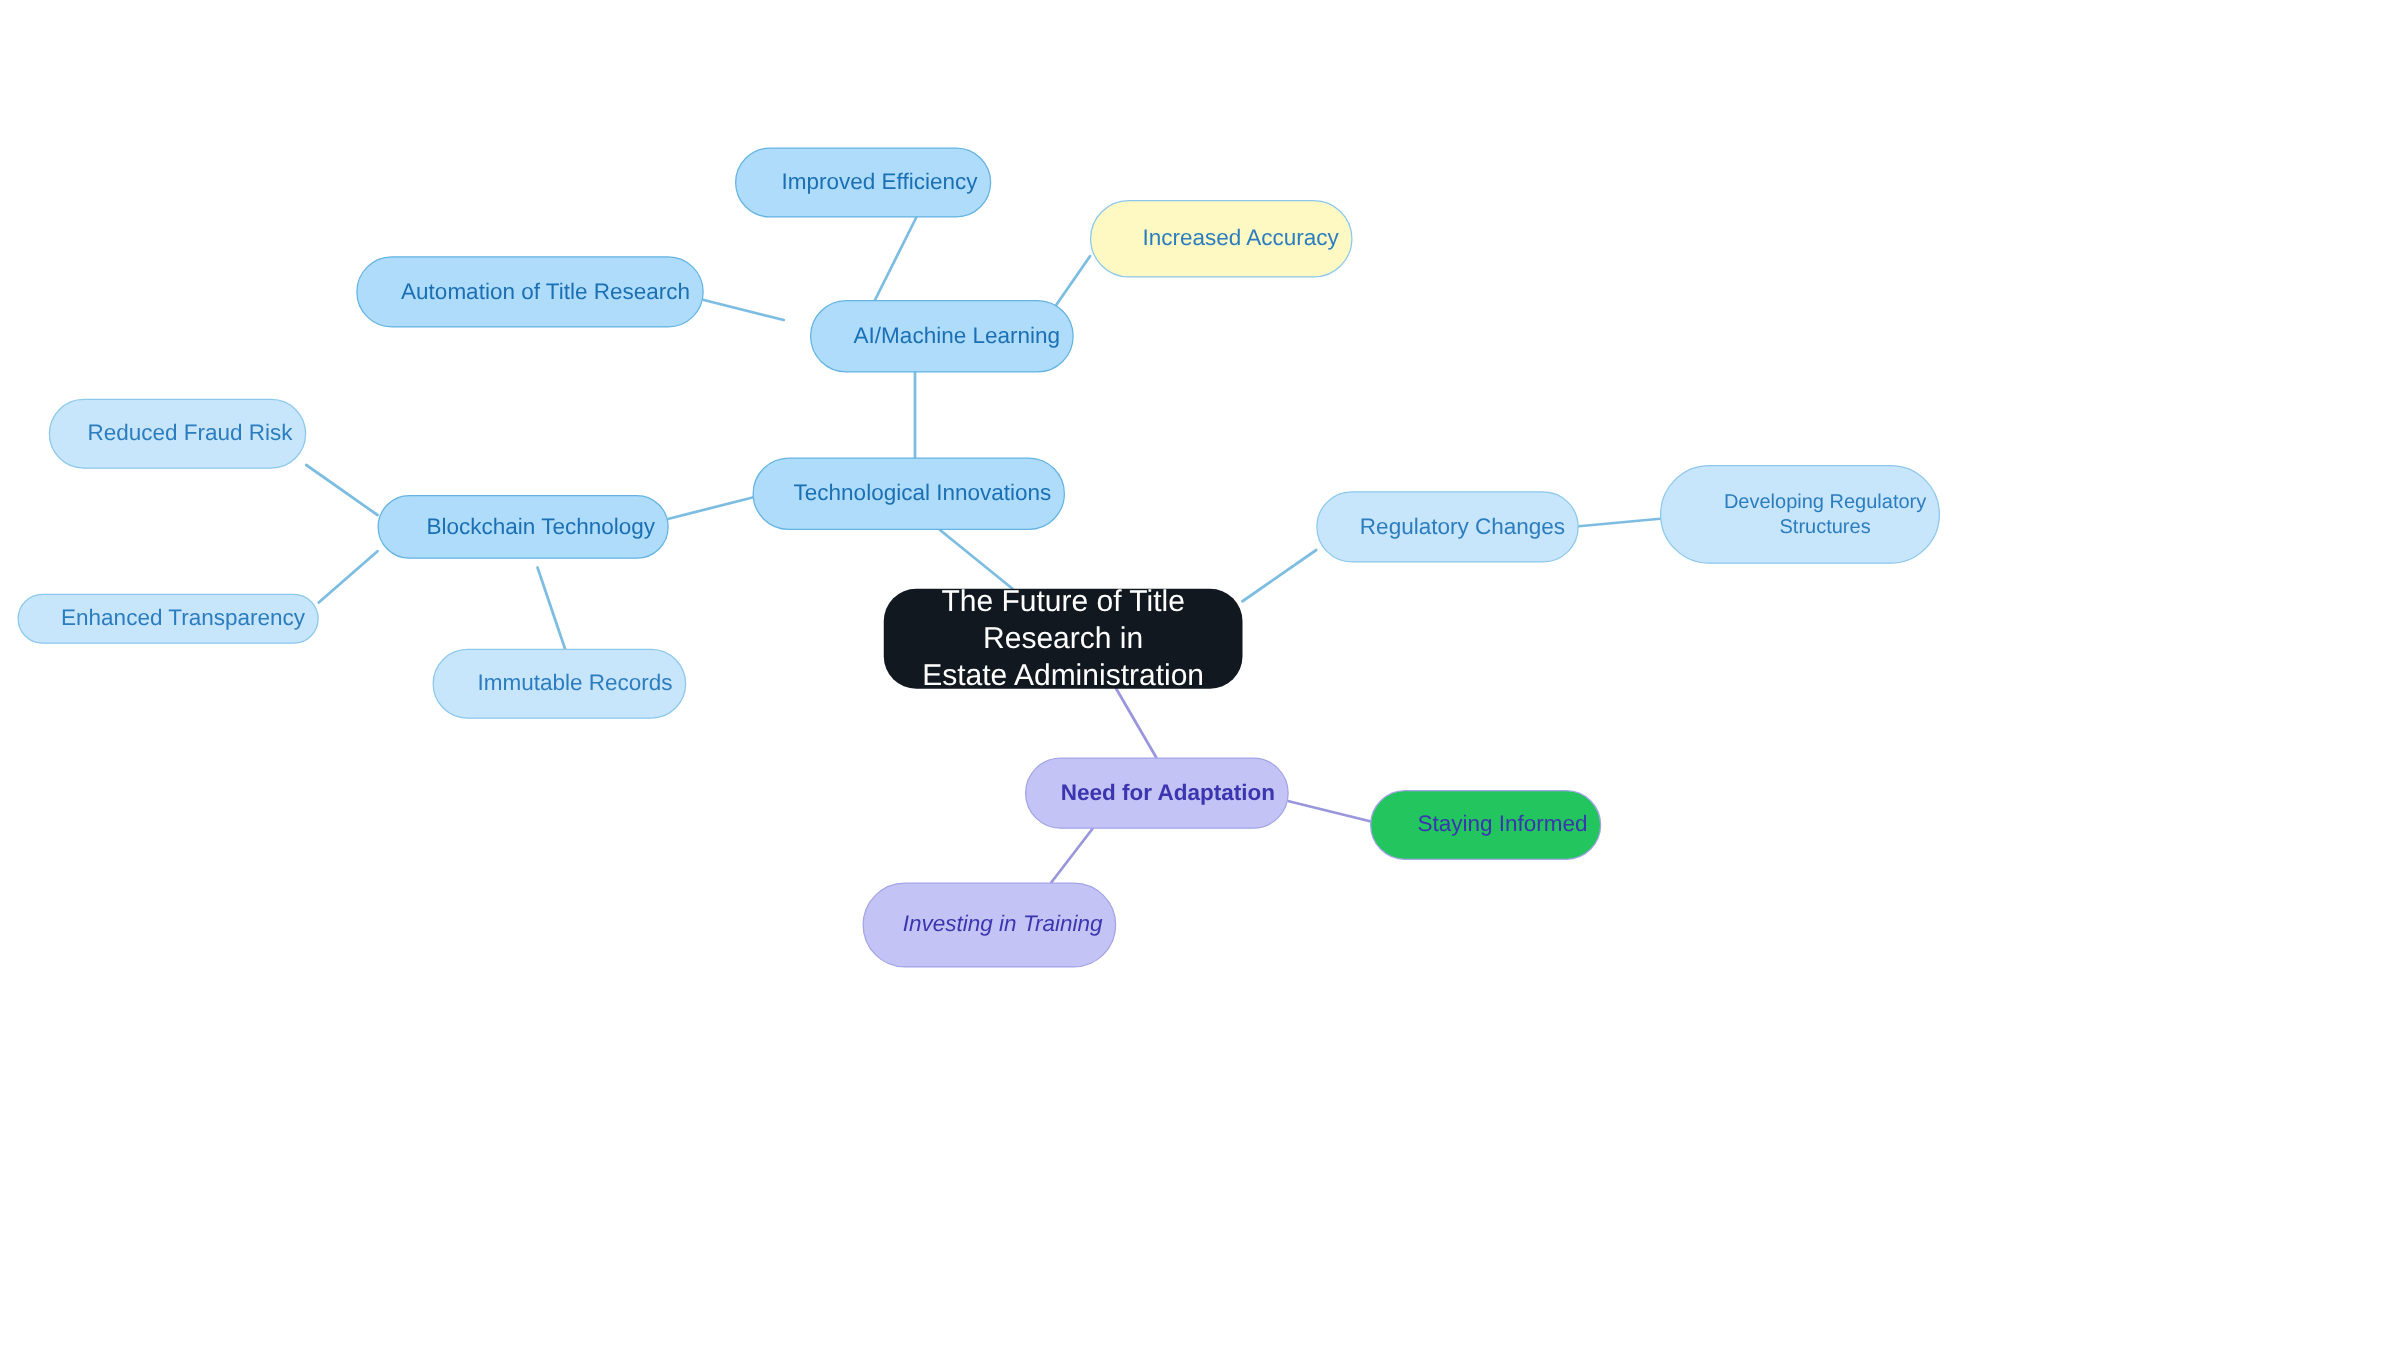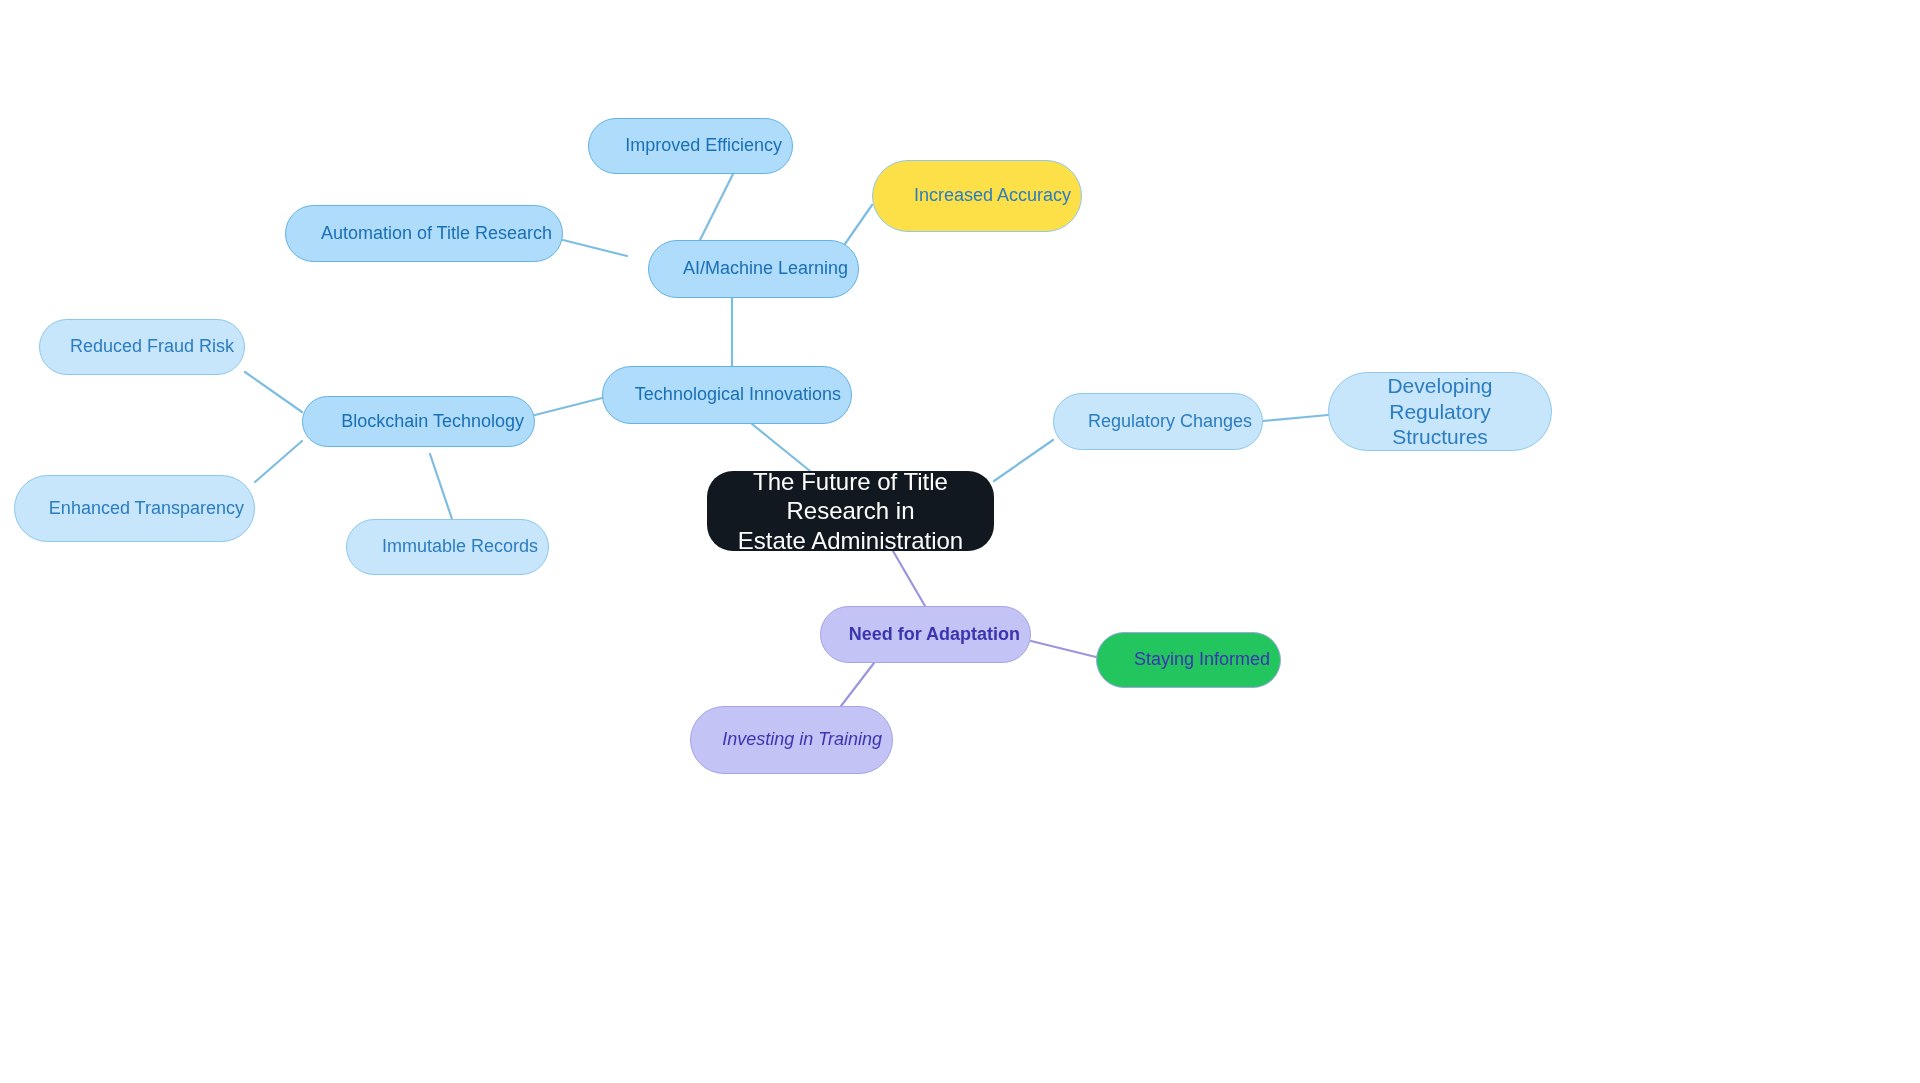--- a/index.html
+++ b/index.html
@@ -72,26 +72,26 @@
       <line x1="1263" y1="421" x2="1328" y2="415" stroke="#7dbde2" stroke-width="2.2" stroke-linecap="round"></line>
       <line x1="1031" y1="641" x2="1096" y2="657" stroke="#9a96dd" stroke-width="2.2" stroke-linecap="round"></line>
       <line x1="874" y1="663" x2="841" y2="706" stroke="#9a96dd" stroke-width="2.2" stroke-linecap="round"></line>
     </svg>
   <div id="node-layer">
       <div class="node root" style="left: 707px; top: 471px; width: 287px; height: 80px; background: rgb(18, 24, 32); border-color: transparent; color: rgb(255, 255, 255); font-size: 24px; border-width: 0px;"><span>The Future of Title Research in
 Estate Administration</span></div>
       <div class="node" style="left: 602px; top: 366px; width: 250px; height: 58px; background: rgb(174, 220, 250); border-color: rgb(99, 179, 227); color: rgb(27, 111, 181); font-size: 18px;"><span>Technological Innovations</span></div>
       <div class="node" style="left: 648px; top: 240px; width: 211px; height: 58px; background: rgb(174, 220, 250); border-color: rgb(99, 179, 227); color: rgb(27, 111, 181); font-size: 18px;"><span>AI/Machine Learning</span></div>
       <div class="node" style="left: 588px; top: 118px; width: 205px; height: 56px; background: rgb(174, 220, 250); border-color: rgb(99, 179, 227); color: rgb(27, 111, 181); font-size: 18px;"><span>Improved Efficiency</span></div>
-      <div class="node" style="left: 872px; top: 160px; width: 210px; height: 72px; background: #fde047; border-color: rgb(140, 200, 236); color: rgb(43, 125, 192); font-size: 18px;"><span>Increased Accuracy</span></div>
+      <div class="node" style="left: 872px; top: 160px; width: 210px; height: 62px; background: #fef9c3; border-color: rgb(140, 200, 236); color: rgb(43, 125, 192); font-size: 18px;"><span>Increased Accuracy</span></div>
       <div class="node" style="left: 285px; top: 205px; width: 278px; height: 57px; background: rgb(174, 220, 250); border-color: rgb(99, 179, 227); color: rgb(27, 111, 181); font-size: 18px;"><span>Automation of Title Research</span></div>
       <div class="node" style="left: 302px; top: 396px; width: 233px; height: 51px; background: rgb(174, 220, 250); border-color: rgb(99, 179, 227); color: rgb(27, 111, 181); font-size: 18px;"><span>Blockchain Technology</span></div>
       <div class="node" style="left: 39px; top: 319px; width: 206px; height: 56px; background: rgb(199, 229, 251); border-color: rgb(140, 200, 236); color: rgb(43, 125, 192); font-size: 18px;"><span>Reduced Fraud Risk</span></div>
-      <div class="node" style="left: 14px; top: 475px; width: 241px; height: 67px; background: rgb(199, 229, 251); border-color: rgb(140, 200, 236); color: rgb(43, 125, 192); font-size: 18px;"><span>Enhanced Transparency</span></div>
+      <div class="node" style="left: 14px; top: 475px; width: 241px; height: 40px; background: rgb(199, 229, 251); border-color: rgb(140, 200, 236); color: rgb(43, 125, 192); font-size: 18px;"><span>Enhanced Transparency</span></div>
       <div class="node" style="left: 346px; top: 519px; width: 203px; height: 56px; background: rgb(199, 229, 251); border-color: rgb(140, 200, 236); color: rgb(43, 125, 192); font-size: 18px;"><span>Immutable Records</span></div>
       <div class="node" style="left: 1053px; top: 393px; width: 210px; height: 57px; background: rgb(199, 229, 251); border-color: rgb(140, 200, 236); color: rgb(43, 125, 192); font-size: 18px;"><span>Regulatory Changes</span></div>
-      <div class="node" style="left: 1328px; top: 372px; width: 224px; height: 79px; background: rgb(199, 229, 251); border-color: rgb(140, 200, 236); color: rgb(43, 125, 192); font-size: 21px;"><span>Developing Regulatory
+      <div class="node" style="left: 1328px; top: 372px; width: 224px; height: 79px; background: rgb(199, 229, 251); border-color: rgb(140, 200, 236); color: rgb(43, 125, 192); font-size: 16px;"><span>Developing Regulatory
 Structures</span></div>
       <div class="node" style="left: 820px; top: 606px; width: 211px; height: 57px; background: rgb(195, 195, 245); border-color: rgb(163, 163, 232); color: rgb(59, 53, 176); font-size: 18px; font-weight: bold;"><span>Need for Adaptation</span></div>
       <div class="node" style="left: 1096px; top: 632px; width: 185px; height: 56px; background: #22c55e; border-color: rgb(163, 163, 232); color: rgb(59, 53, 176); font-size: 18px;"><span>Staying Informed</span></div>
       <div class="node" style="left: 690px; top: 706px; width: 203px; height: 68px; background: rgb(195, 195, 245); border-color: rgb(163, 163, 232); color: rgb(59, 53, 176); font-size: 18px; font-style: italic;"><span>Investing in Training</span></div>
     </div>
 </div>
 
 </body></html>

